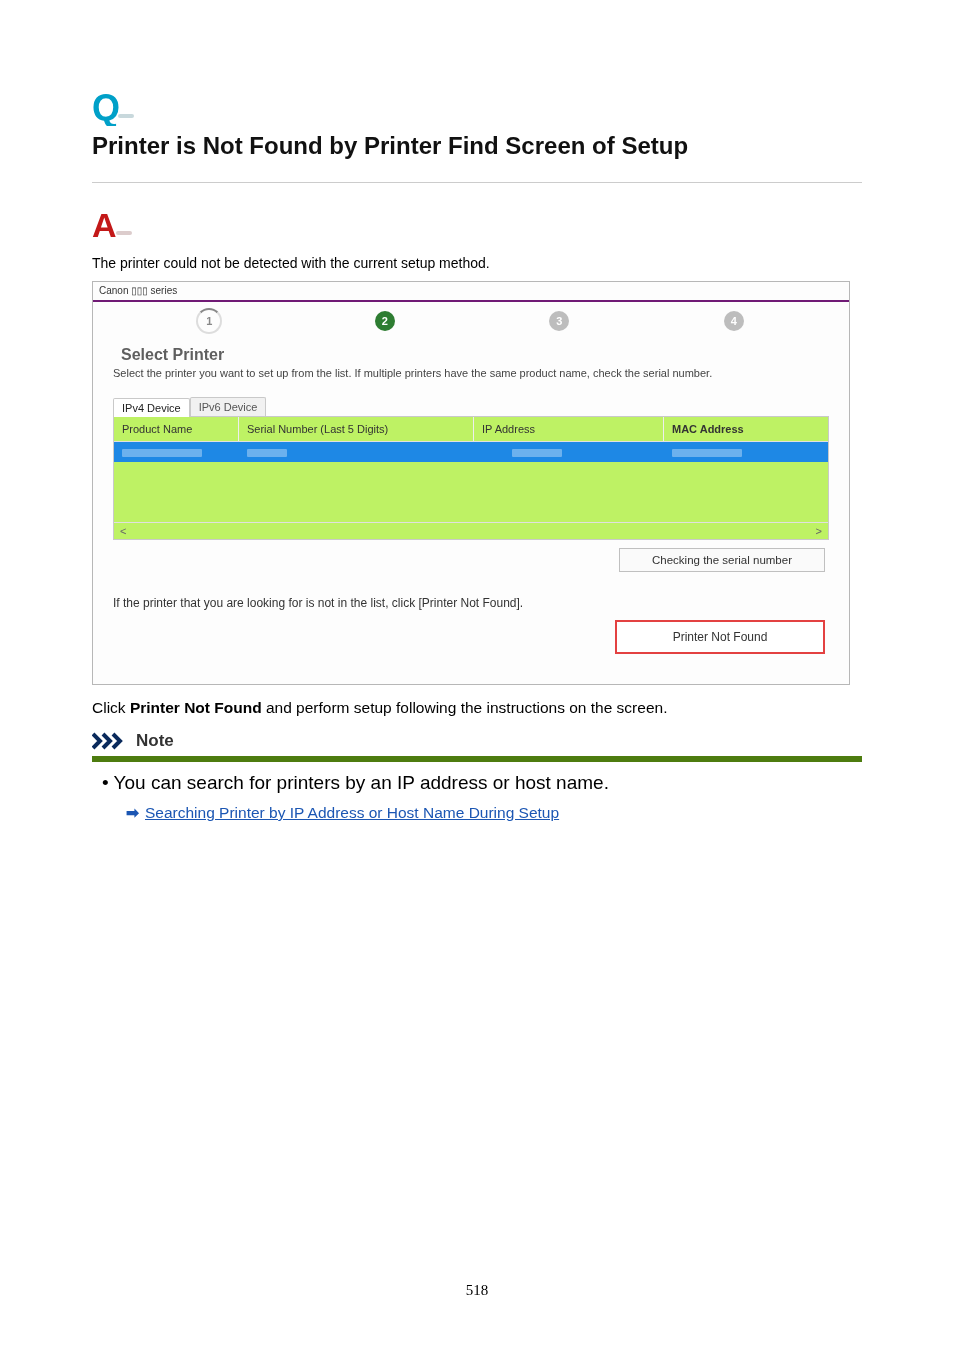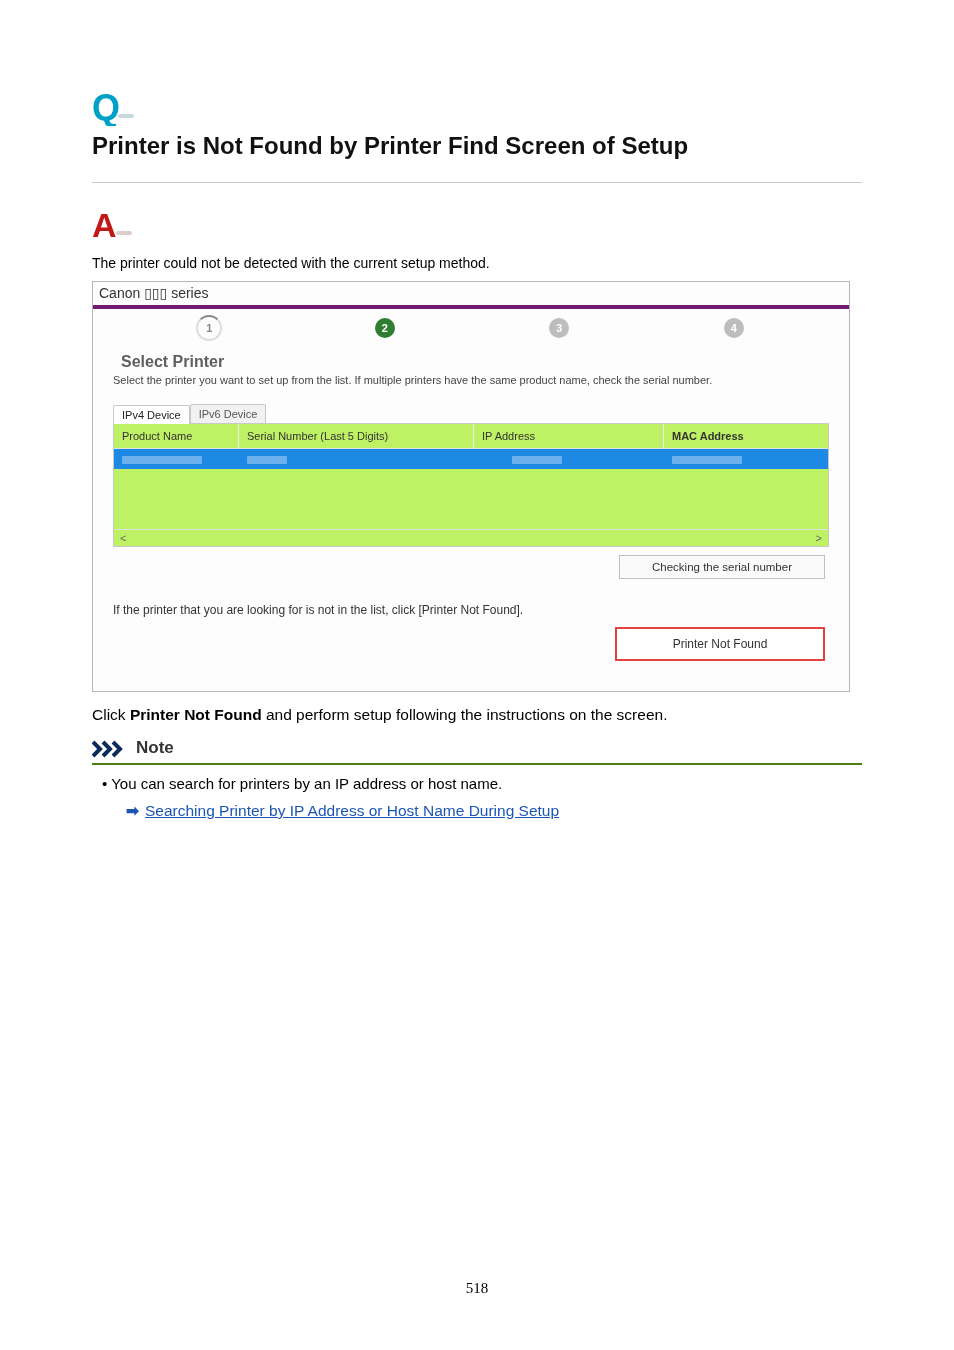--- a/index.html
+++ b/index.html
@@ -44,24 +44,24 @@
   }
 
   
   .win {
     border: 1px solid #b7b7b7;
     background: #fdfdfd;
     width: 758px;
     margin: 6px 0 14px 0;
   }
   .win-title {
-    font-size: 14px;
+    font-size: 10px;
     color: #333;
     padding: 3px 6px 4px 6px;
-    border-bottom: 4px solid #701a75;
+    border-bottom: 2px solid #701a75;
   }
   .win-inner {
     padding: 4px 18px 14px 18px;
   }
 
   .stepper {
     display: flex;
     justify-content: space-around;
     align-items: center;
     padding: 4px 10px 10px 10px;
@@ -197,33 +197,33 @@
     text-align: center;
   }
 
   .post-text {
     font-size: 15.5px;
     margin: 12px 0 14px 0;
   }
   .post-text b { font-weight: 700; }
 
   .note-head {
-    display: flex; align-items: flex-end; gap: 8px;
-    border-bottom: 2px solid #4d7c0f;
+    display: flex; align-items: center; gap: 8px;
+    border-bottom: 6px solid #4d7c0f;
     padding: 0 0 5px 0;
     margin-bottom: 10px;
   }
   .note-head .label {
     font-size: 17px; font-weight: 700; color: #333;
   }
 
   ul.bul {
     list-style: none;
     margin: 0; padding: 0 0 0 10px;
-    font-size: 15px;
+    font-size: 19px;
   }
   ul.bul > li::before {
     content: "• ";
   }
   .sublink {
     display: flex; align-items: center; gap: 6px;
     padding-left: 34px; margin-top: 10px;
     font-size: 15.5px;
   }
   .sublink a { color: #1b56b3; text-decoration: underline; }

